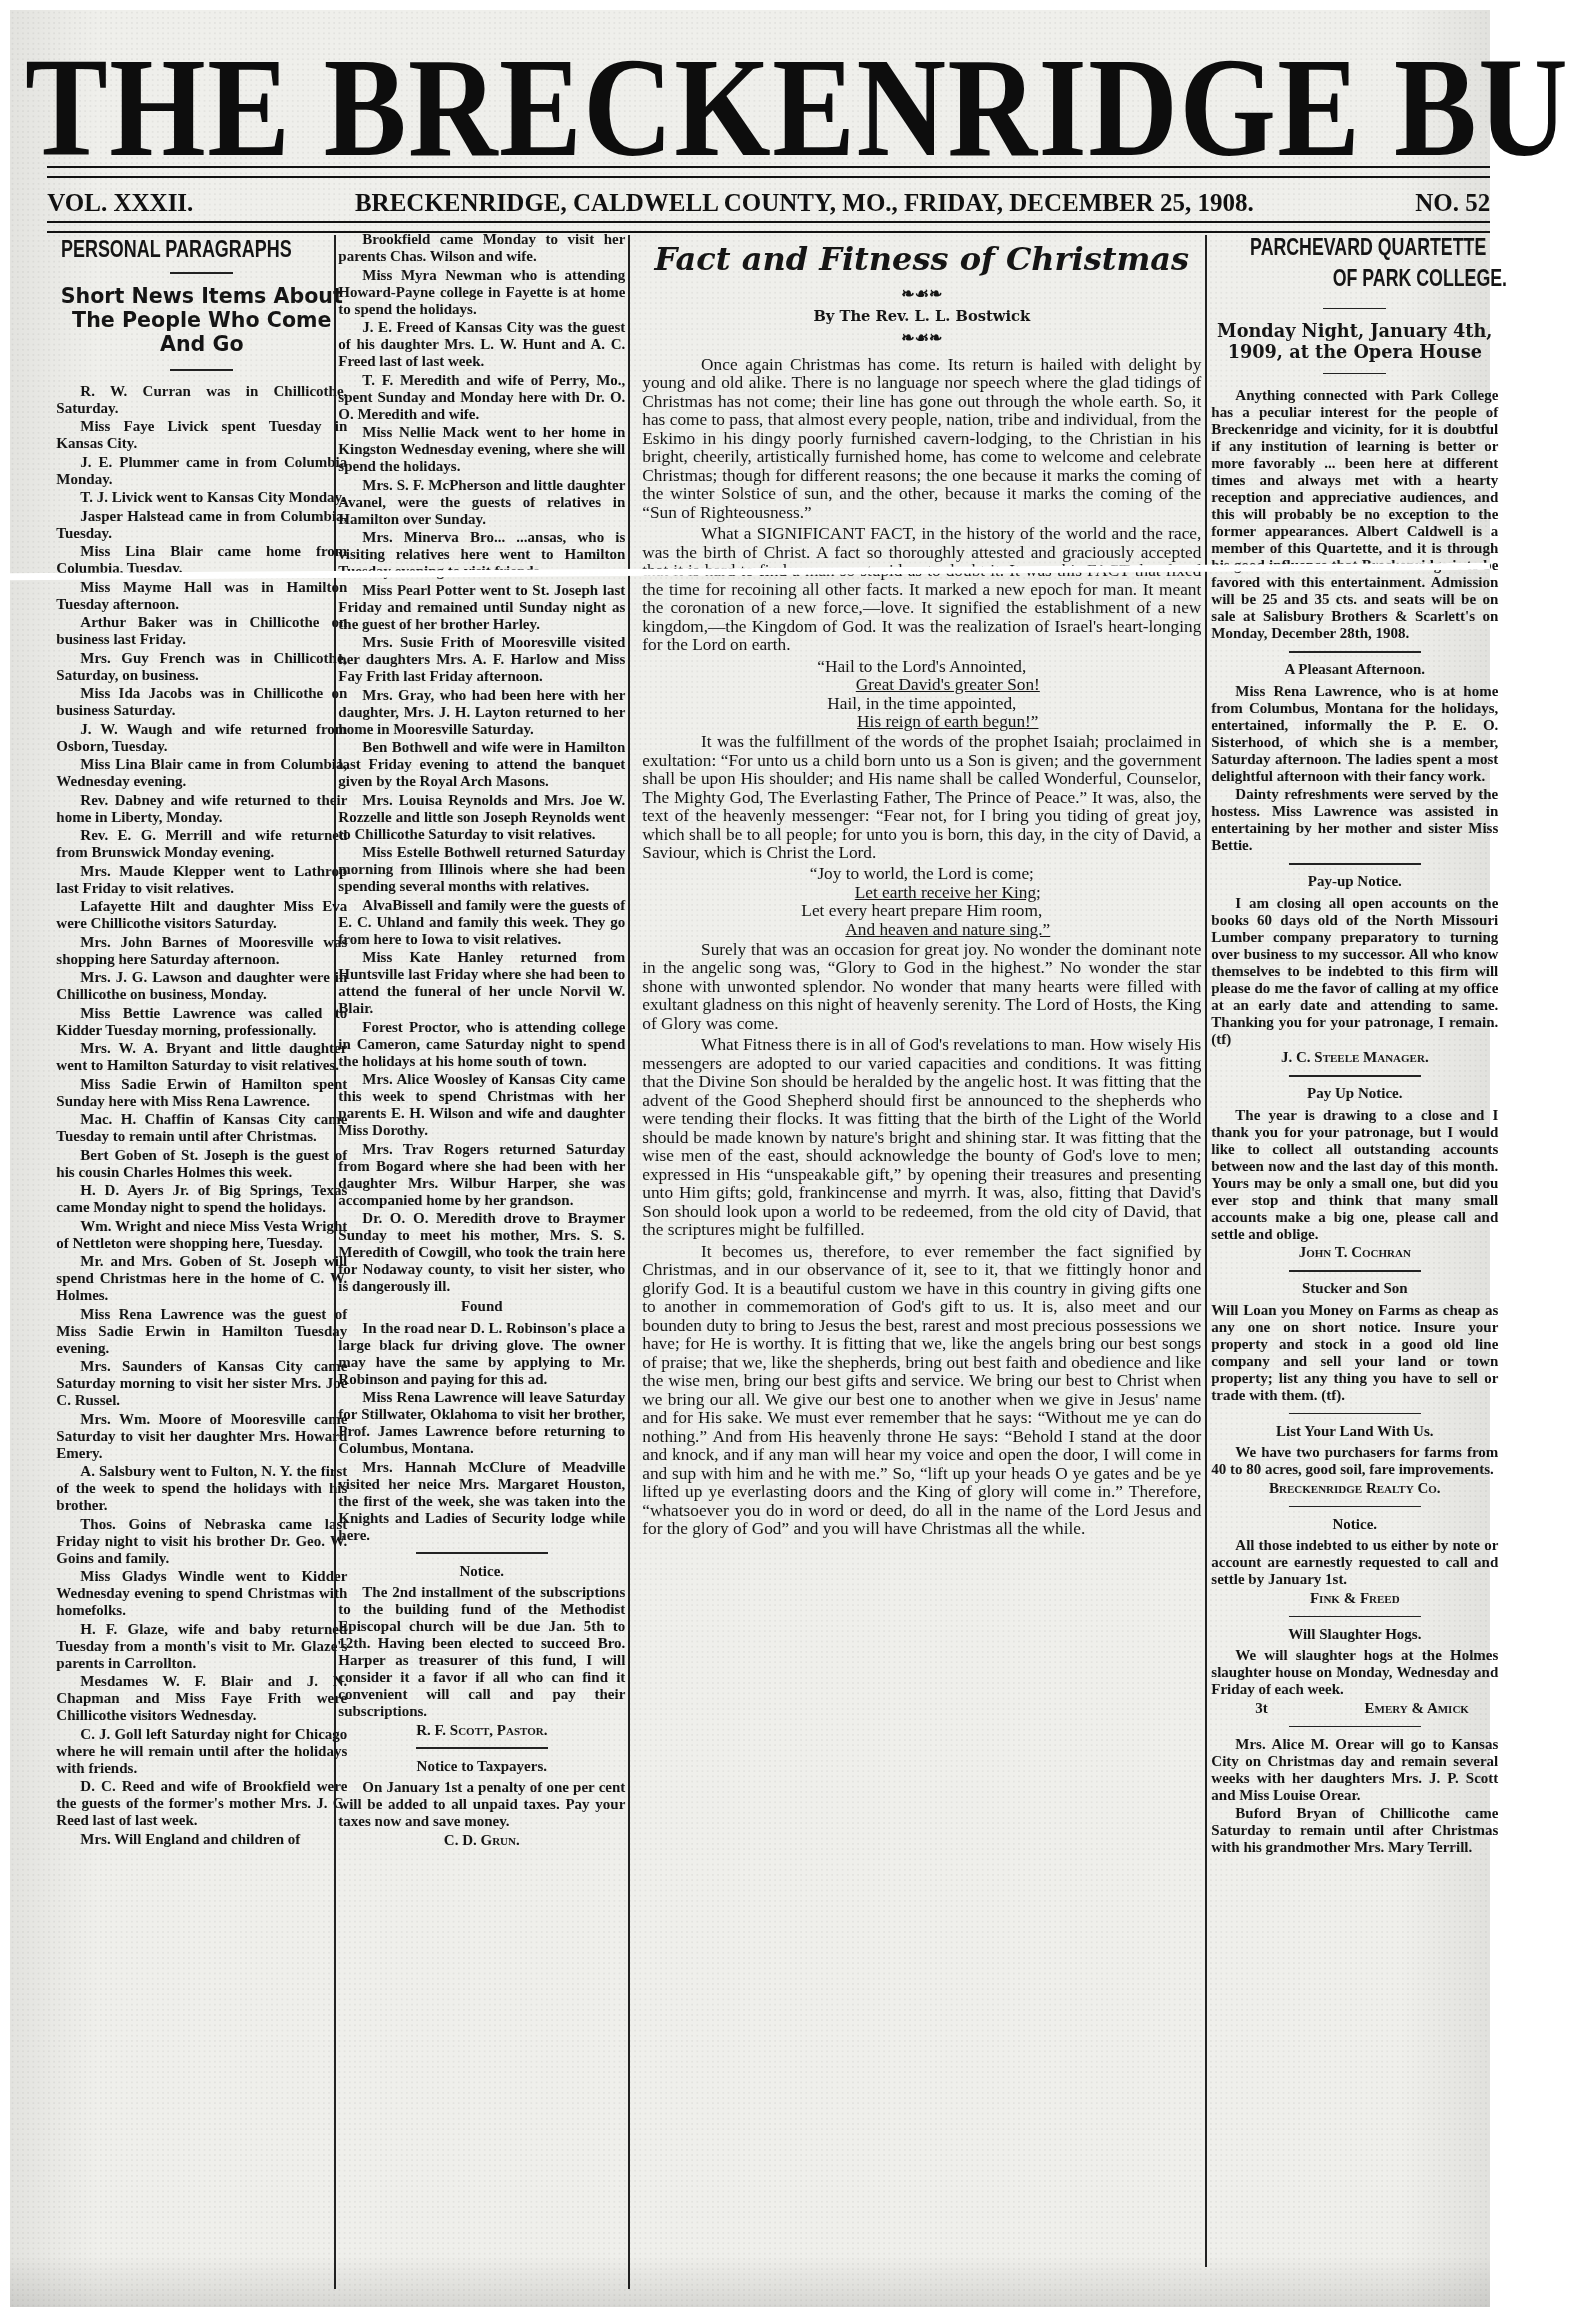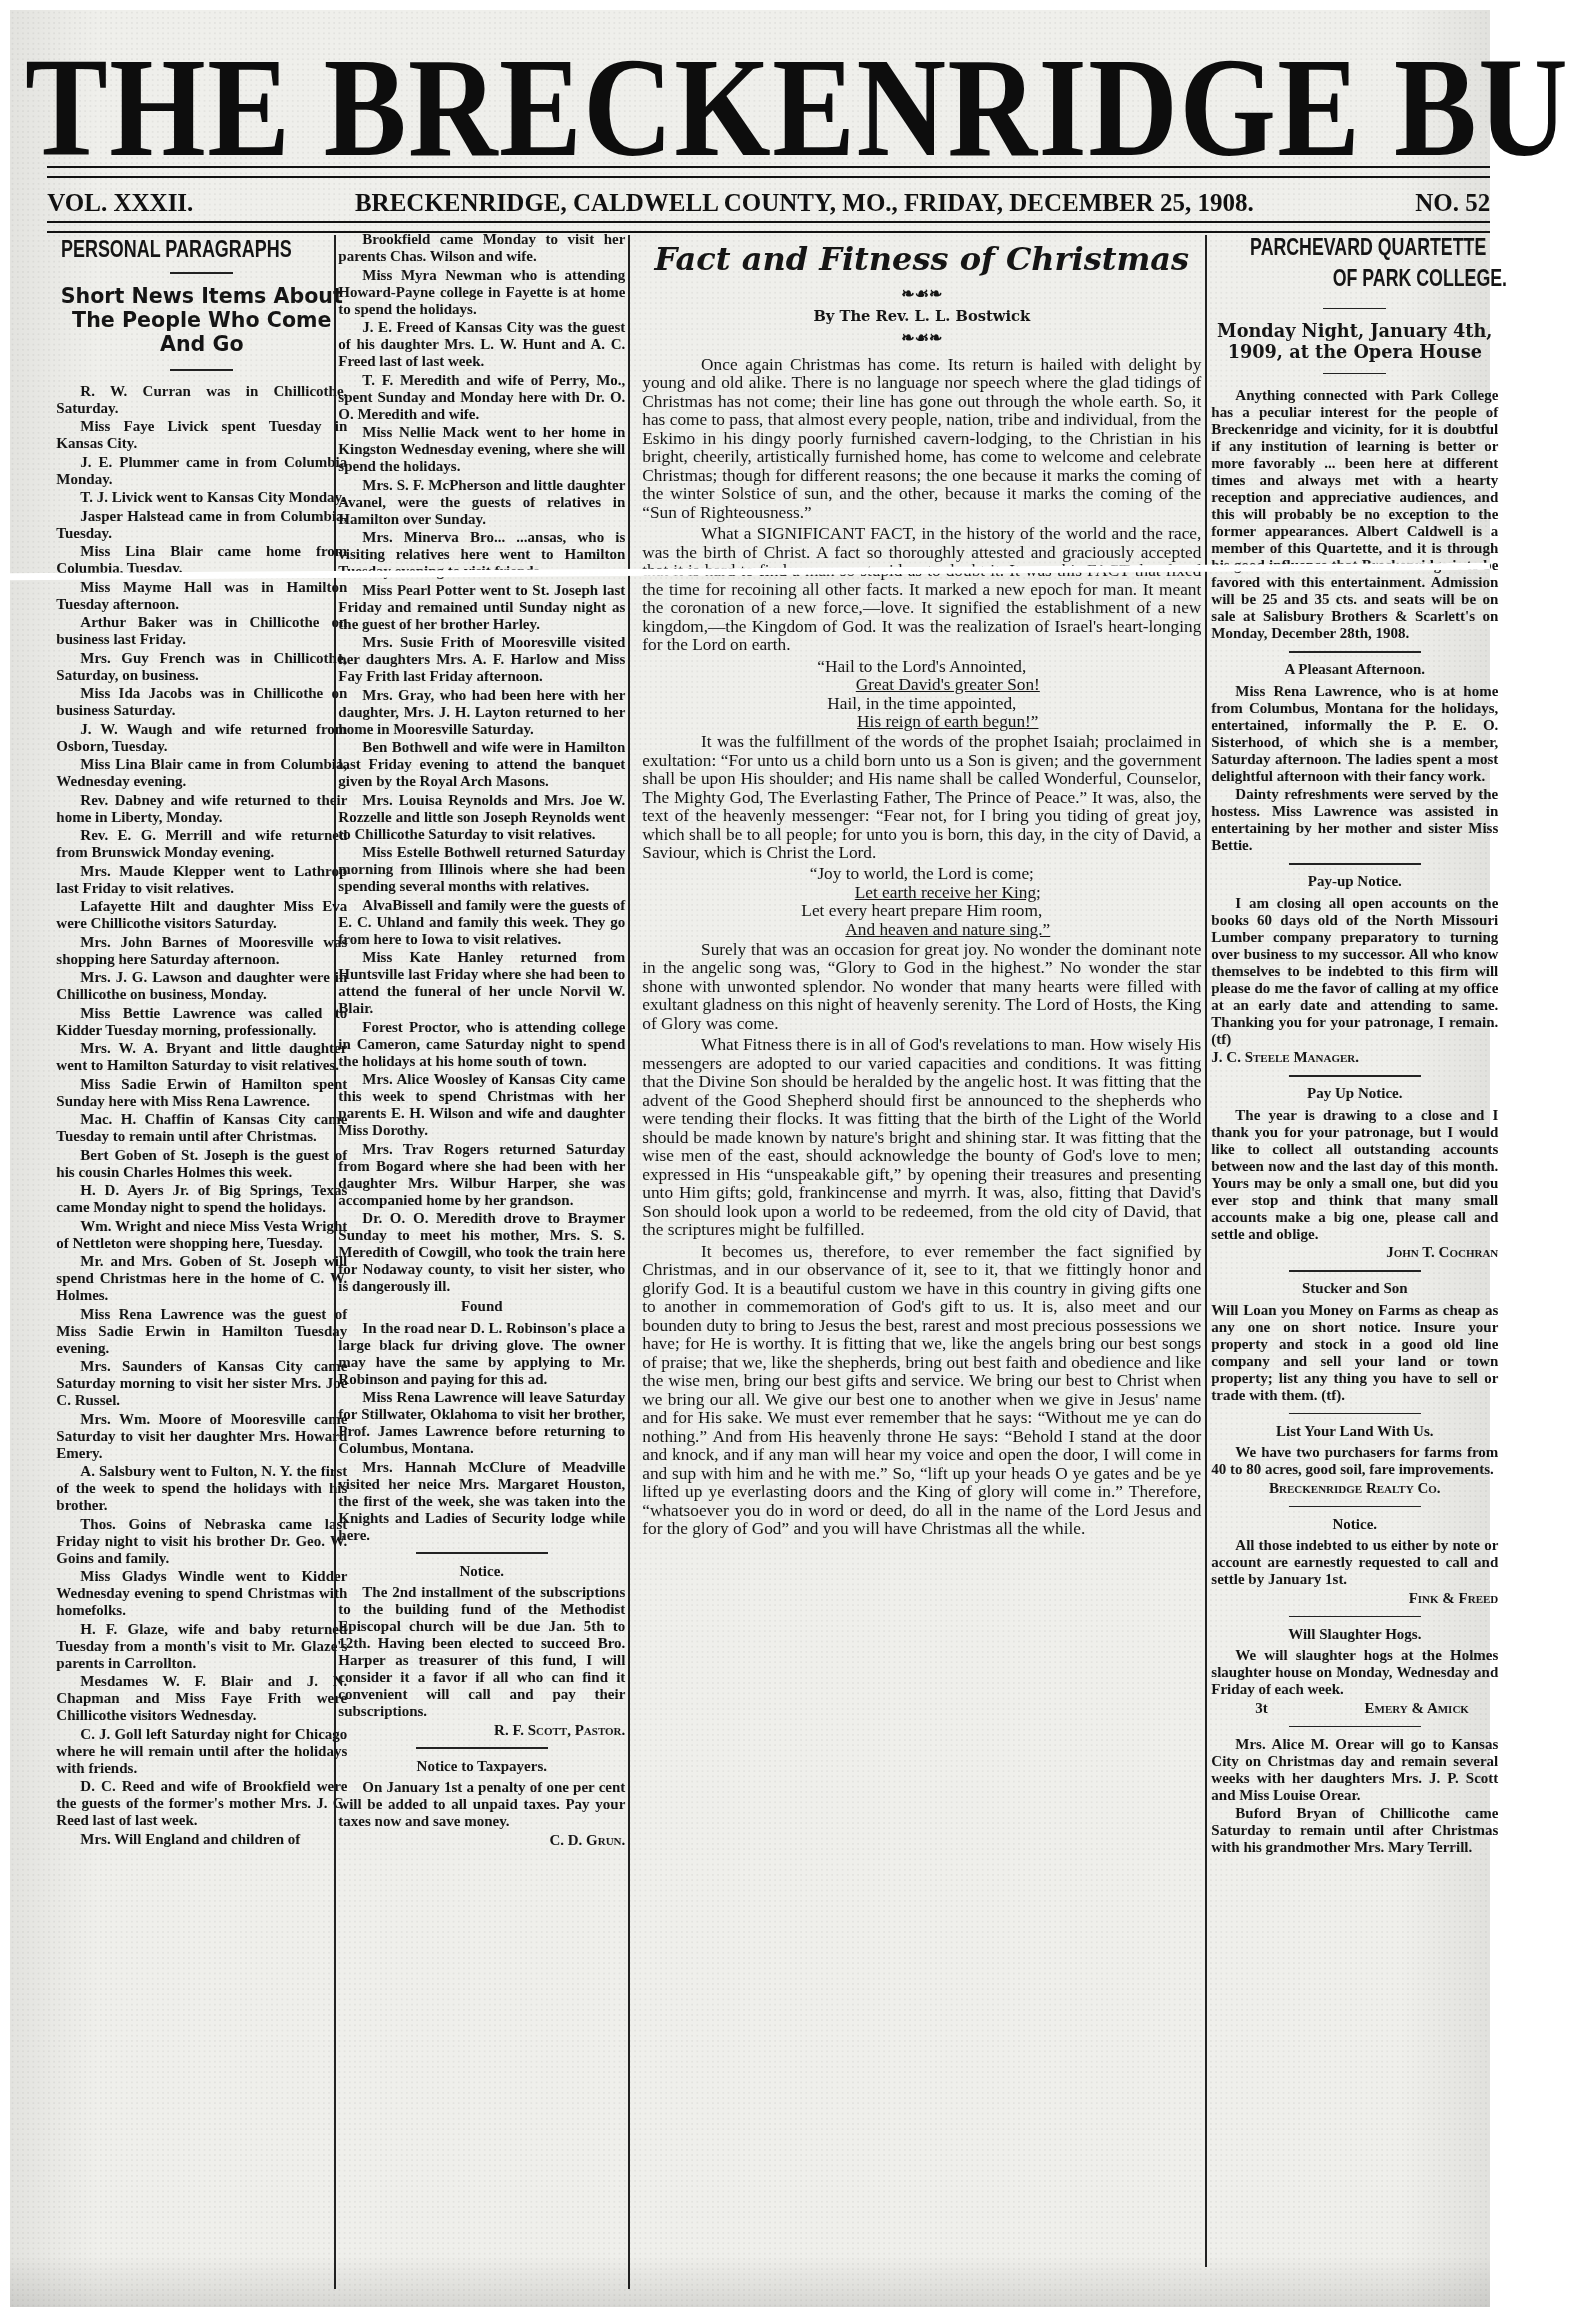--- a/index.html
+++ b/index.html
@@ -57,21 +57,21 @@
     white-space:nowrap;
   }
   .subhd {
     font-family:"DejaVu Sans","Liberation Sans",sans-serif;
     font-weight:bold; font-size:20.6px; line-height:24px;
     text-align:center; margin:17.7px 0 0 0;
   }
   .short-rule { width:63px; height:1.5px; background:#222; margin:10.3px auto; }
   .med-rule { width:132px; height:1.5px; background:#222; margin:8.8px auto; }
   .center-hd { text-align:center; font-weight:bold; margin:2.9px 0 4.4px 0; text-indent:0 !important; }
-  .sig { text-align:right; font-variant:small-caps; text-indent:0 !important; }
+  .sig { text-align:center; font-variant:small-caps; text-indent:0 !important; }
   .art-title {
     text-align:center; font-family:"DejaVu Serif","Liberation Serif",serif;
     font-style:italic; font-weight:bold; font-size:32px; line-height:41px; margin:7.4px 0 4.4px 0;
   }
   .ornament { text-align:center; font-size:16px; line-height:19px; font-weight:bold; margin:1.5px 0; }
   .byline { text-align:center; font-family:"DejaVu Serif","Liberation Serif",serif; font-weight:bold; font-size:14.7px; line-height:19px; margin:2.9px 0; }
   .verse { text-align:center; text-indent:0 !important; margin:1.5px 0; }
   .verse div { line-height:18.5px; }
   .verse .in { padding-left:52px;text-decoration:underline; }
   .col3 p { text-indent:3.4em; margin-bottom:2.9px; }
@@ -226,21 +226,21 @@
     <p>Anything connected with Park College has a peculiar interest for the people of Breckenridge and vicinity, for it is doubtful if any institution of learning is better or more favorably ... been here at different times and always met with a hearty reception and appreciative audiences, and this will probably be no exception to the former appearances. Albert Caldwell is a member of this Quartette, and it is through his good influence that Breckenridge is to be favored with this entertainment. Admission will be 25 and 35 cts. and seats will be on sale at Salisbury Brothers &amp; Scarlett's on Monday, December 28th, 1908.</p>
 
     <div class="med-rule"></div>
     <div class="center-hd">A Pleasant Afternoon.</div>
     <p>Miss Rena Lawrence, who is at home from Columbus, Montana for the holidays, entertained, informally the P. E. O. Sisterhood, of which she is a member, Saturday afternoon. The ladies spent a most delightful afternoon with their fancy work.</p>
     <p>Dainty refreshments were served by the hostess. Miss Lawrence was assisted in entertaining by her mother and sister Miss Bettie.</p>
 
     <div class="med-rule"></div>
     <div class="center-hd">Pay-up Notice.</div>
     <p>I am closing all open accounts on the books 60 days old of the North Missouri Lumber company preparatory to turning over business to my successor. All who know themselves to be indebted to this firm will please do me the favor of calling at my office at an early date and attending to same. Thanking you for your patronage, I remain. (tf)</p>
-    <div class="sig" style="text-align:left;">J. C. Steele Manager.</div>
+    <div class="sig" style="text-align:center;">J. C. Steele Manager.</div>
 
     <div class="med-rule"></div>
     <div class="center-hd">Pay Up Notice.</div>
     <p>The year is drawing to a close and I thank you for your patronage, but I would like to collect all outstanding accounts between now and the last day of this month. Yours may be only a small one, but did you ever stop and think that many small accounts make a big one, please call and settle and oblige.</p>
     <div class="sig">John T. Cochran</div>
 
     <div class="med-rule"></div>
     <div class="center-hd">Stucker and Son</div>
     <p style="text-indent:0">Will Loan you Money on Farms as cheap as any one on short notice. Insure your property and stock in a good old line company and sell your land or town property; list any thing you have to sell or trade with them. (tf).</p>
 

